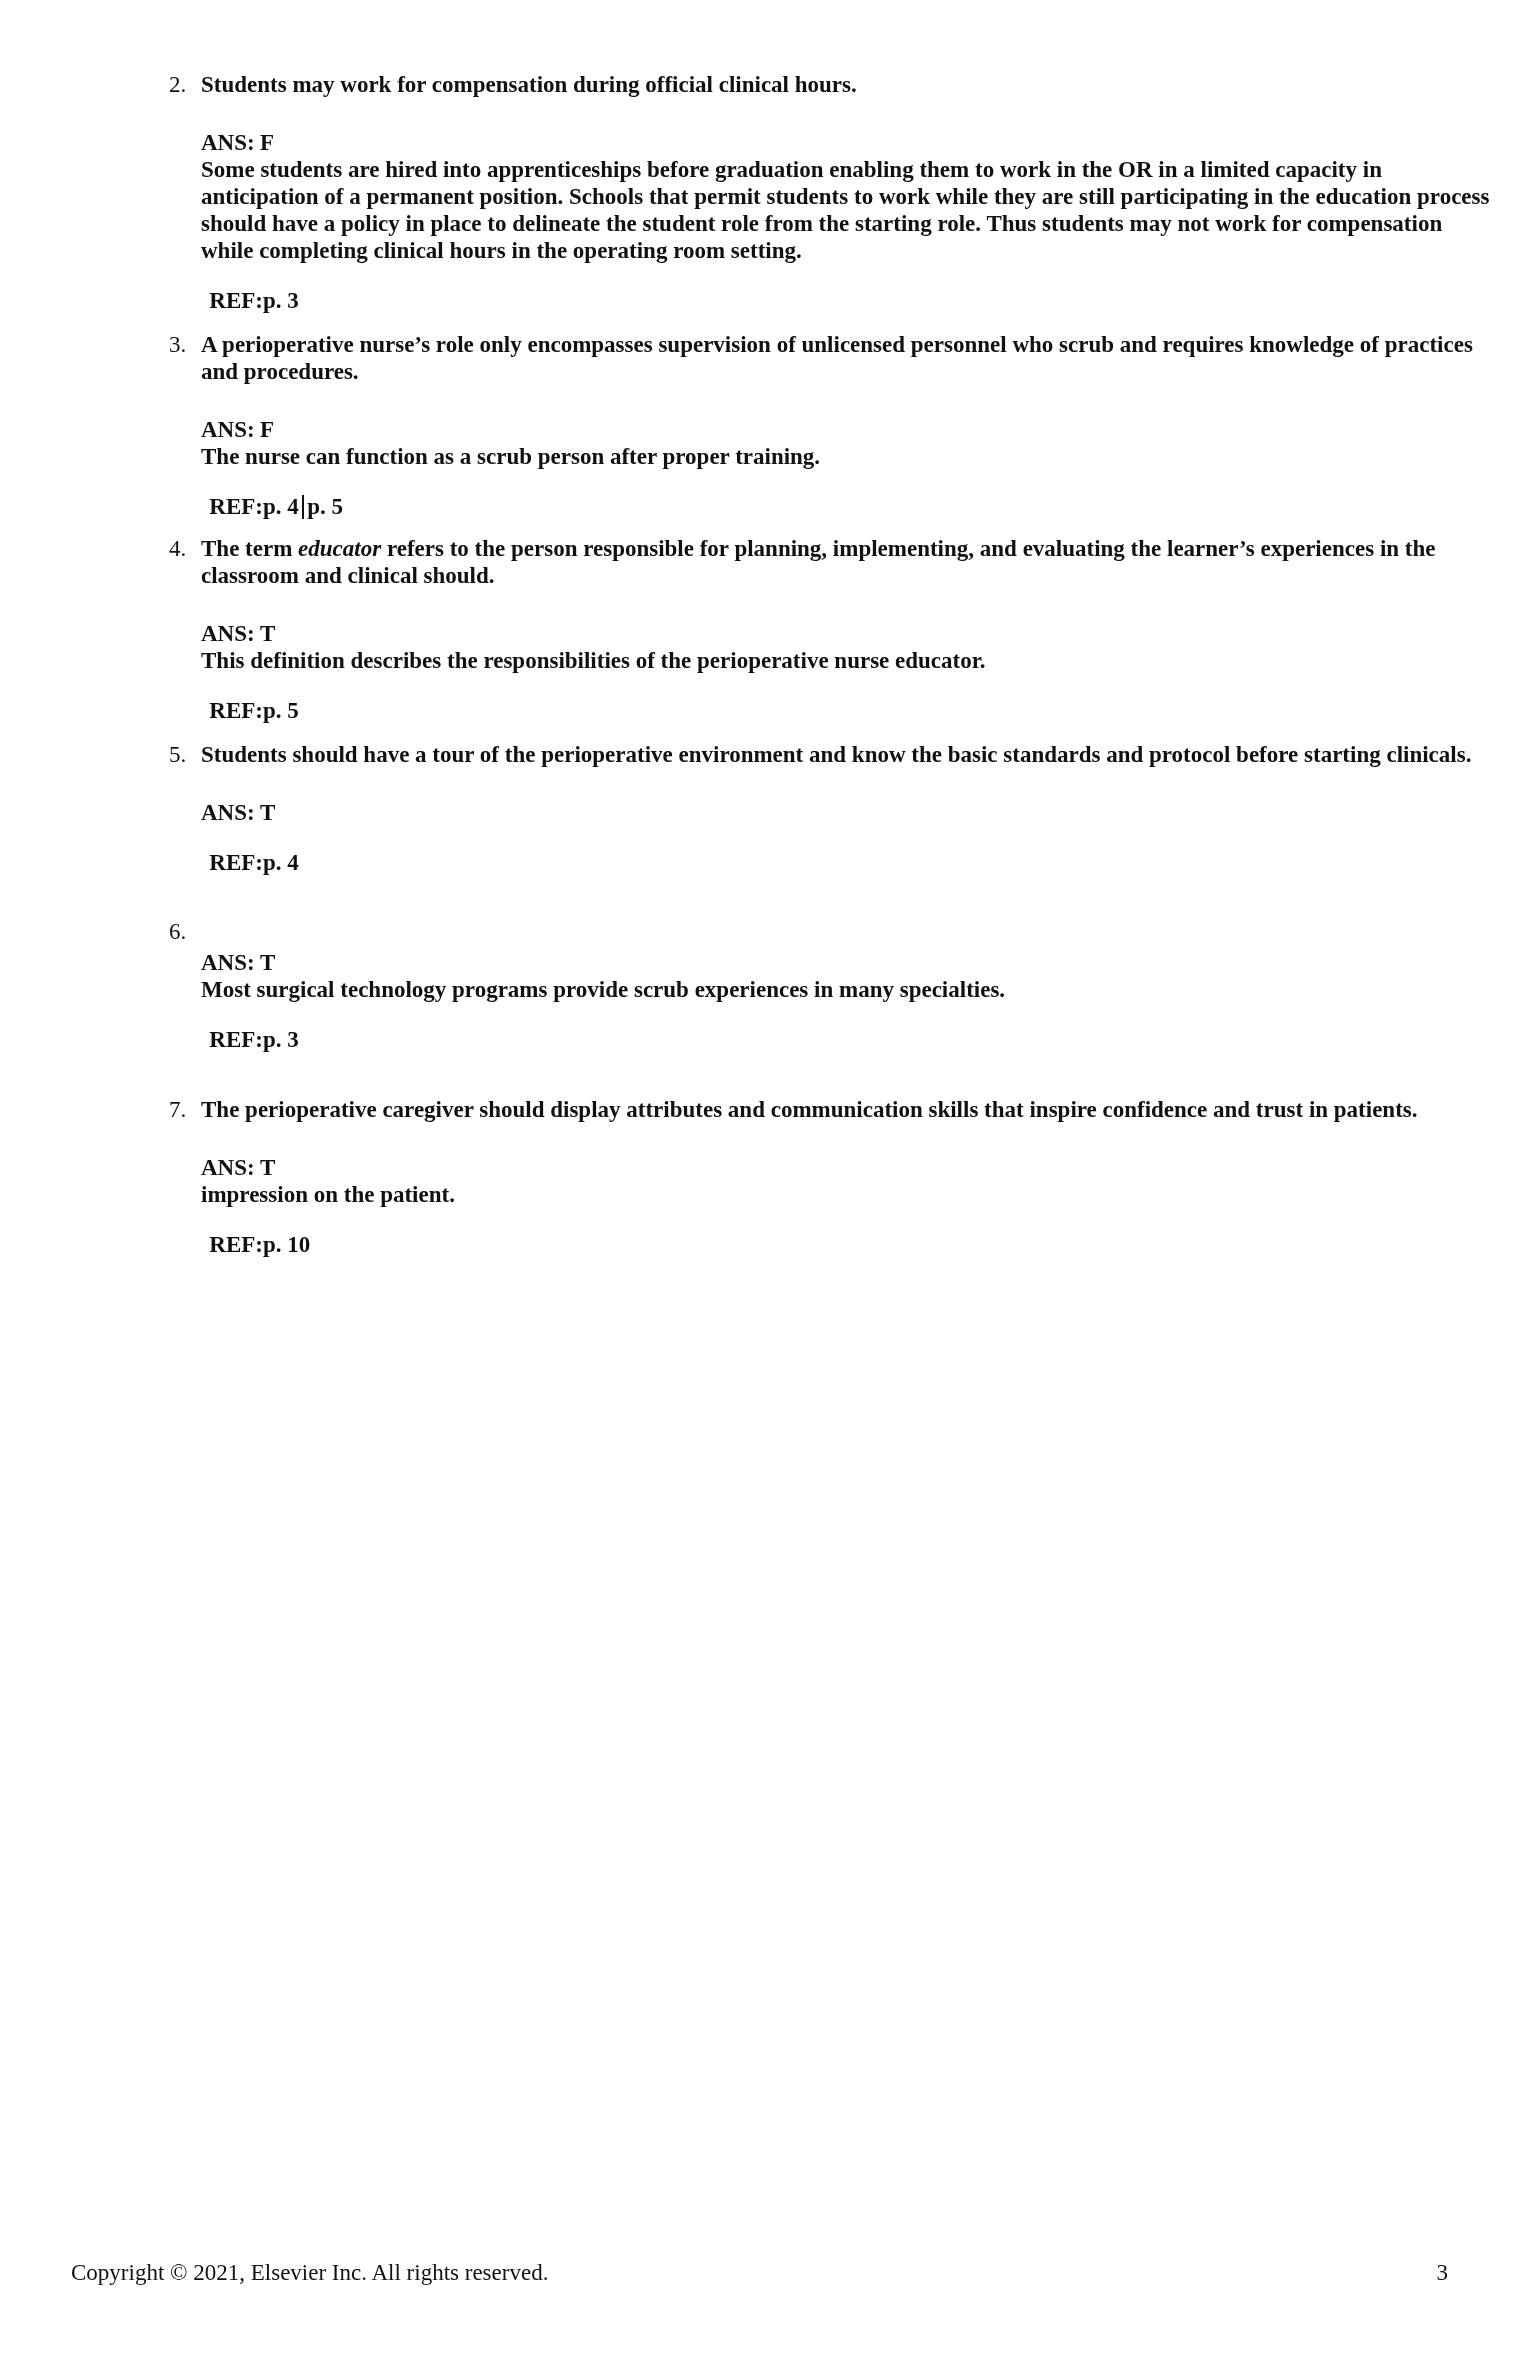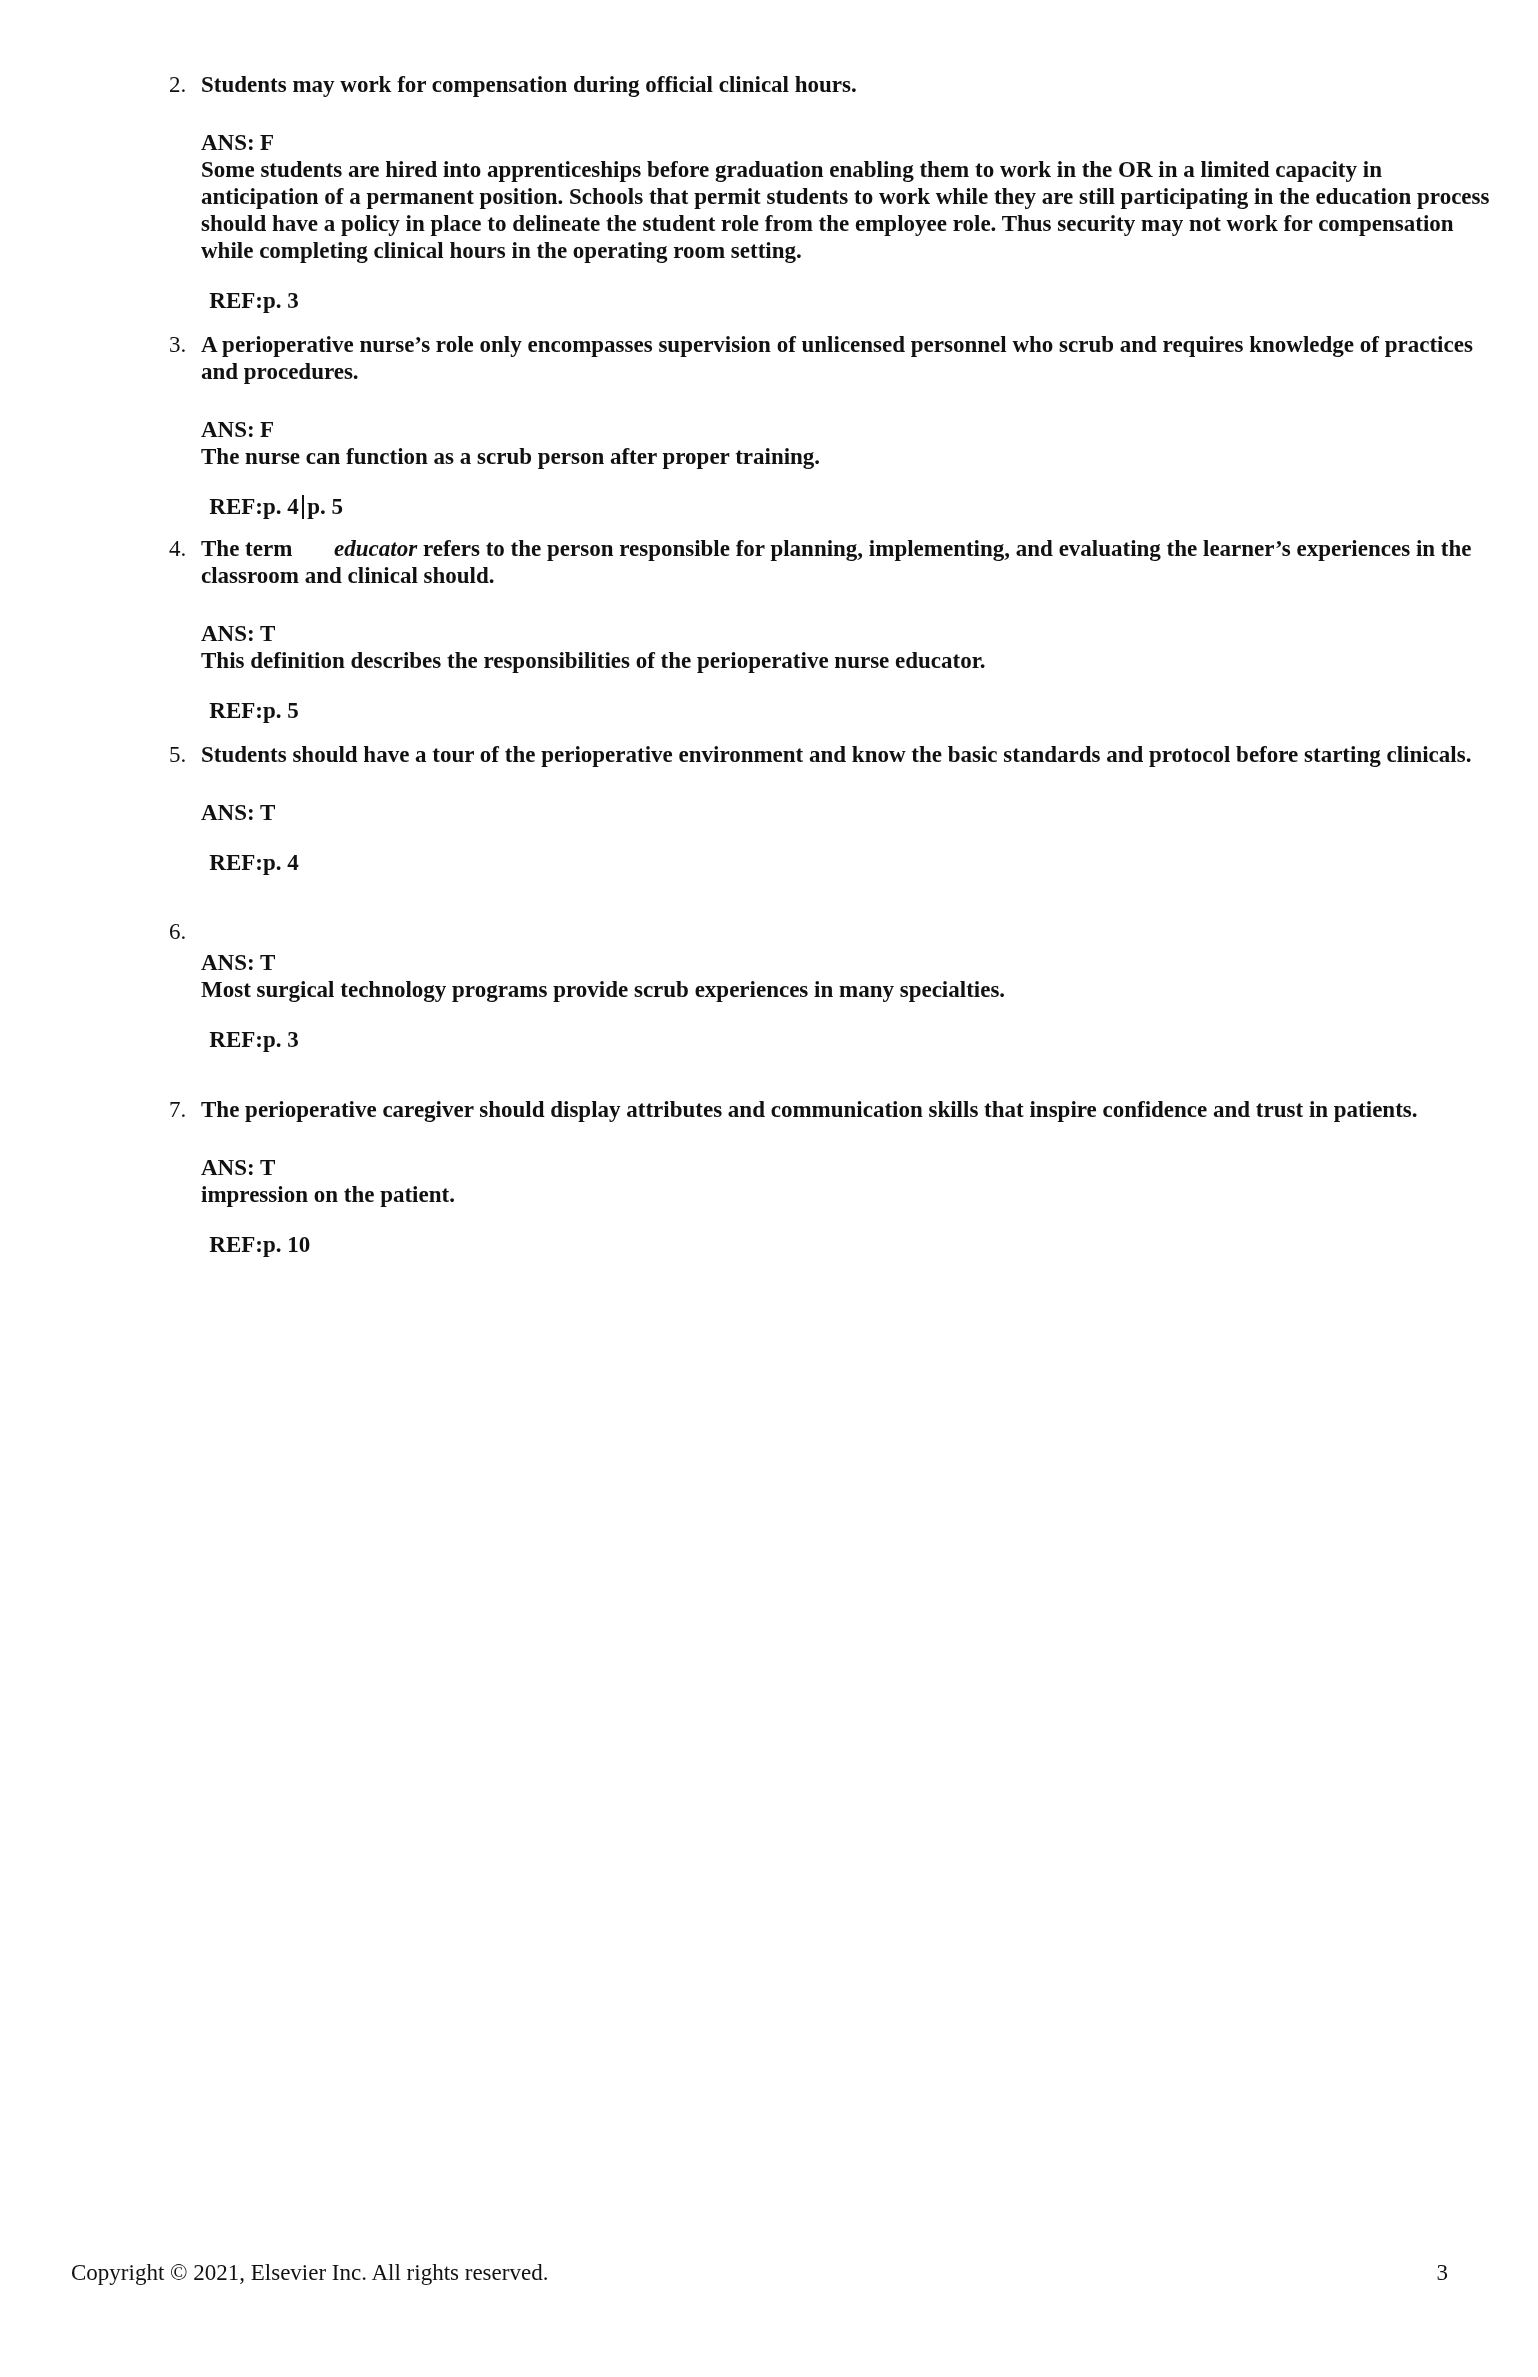--- a/index.html
+++ b/index.html
@@ -53,21 +53,21 @@
   .ans-label { width: 59px; margin-top: 8px; }
   .ref-label { width: 62px; text-align: right; }
   .ref-sep {
     display: inline-block;
     width: 1.4px;
     height: 24px;
     background: #111111;
     vertical-align: -4.9px;
     margin: 0 3.5px;
   }
-  em { font-style: italic; margin-left: 36px; }
+  em { font-style: italic; }
   .footer-left {
     position: absolute;
     left: 71px;
     top: 2259px;
     white-space: nowrap;
   }
   .footer-right {
     position: absolute;
     right: 90px;
     top: 2259px;
@@ -80,21 +80,21 @@
 <div class="page">
 
   <div class="item" style="top:71px;">
     <span class="item-number">2.</span>
     <div class="item-body">
       <span class="line">Students may work for compensation during official clinical hours.</span>
       <div class="spacer"></div>
       <span class="line"><span class="ans-label">ANS:</span><span>F</span></span>
       <span class="line">Some students are hired into apprenticeships before graduation enabling them to work in the OR in a limited capacity in</span>
       <span class="line">anticipation of a permanent position. Schools that permit students to work while they are still participating in the education process</span>
-      <span class="line">should have a policy in place to delineate the student role from the employee role. Thus security may not work for compensation</span>
+      <span class="line">should have a policy in place to delineate the student role from the starting role. Thus students may not work for compensation</span>
       <span class="line">while completing clinical hours in the operating room setting.</span>
       <div class="spacer"></div>
       <span class="line"><span class="ref-label">REF:</span><span>p. 3</span></span>
     </div>
   </div>
 
   <div class="item" style="top:331px;">
     <span class="item-number">3.</span>
     <div class="item-body">
       <span class="line">A perioperative nurse’s role only encompasses supervision of unlicensed personnel who scrub and requires knowledge of practices</span>

